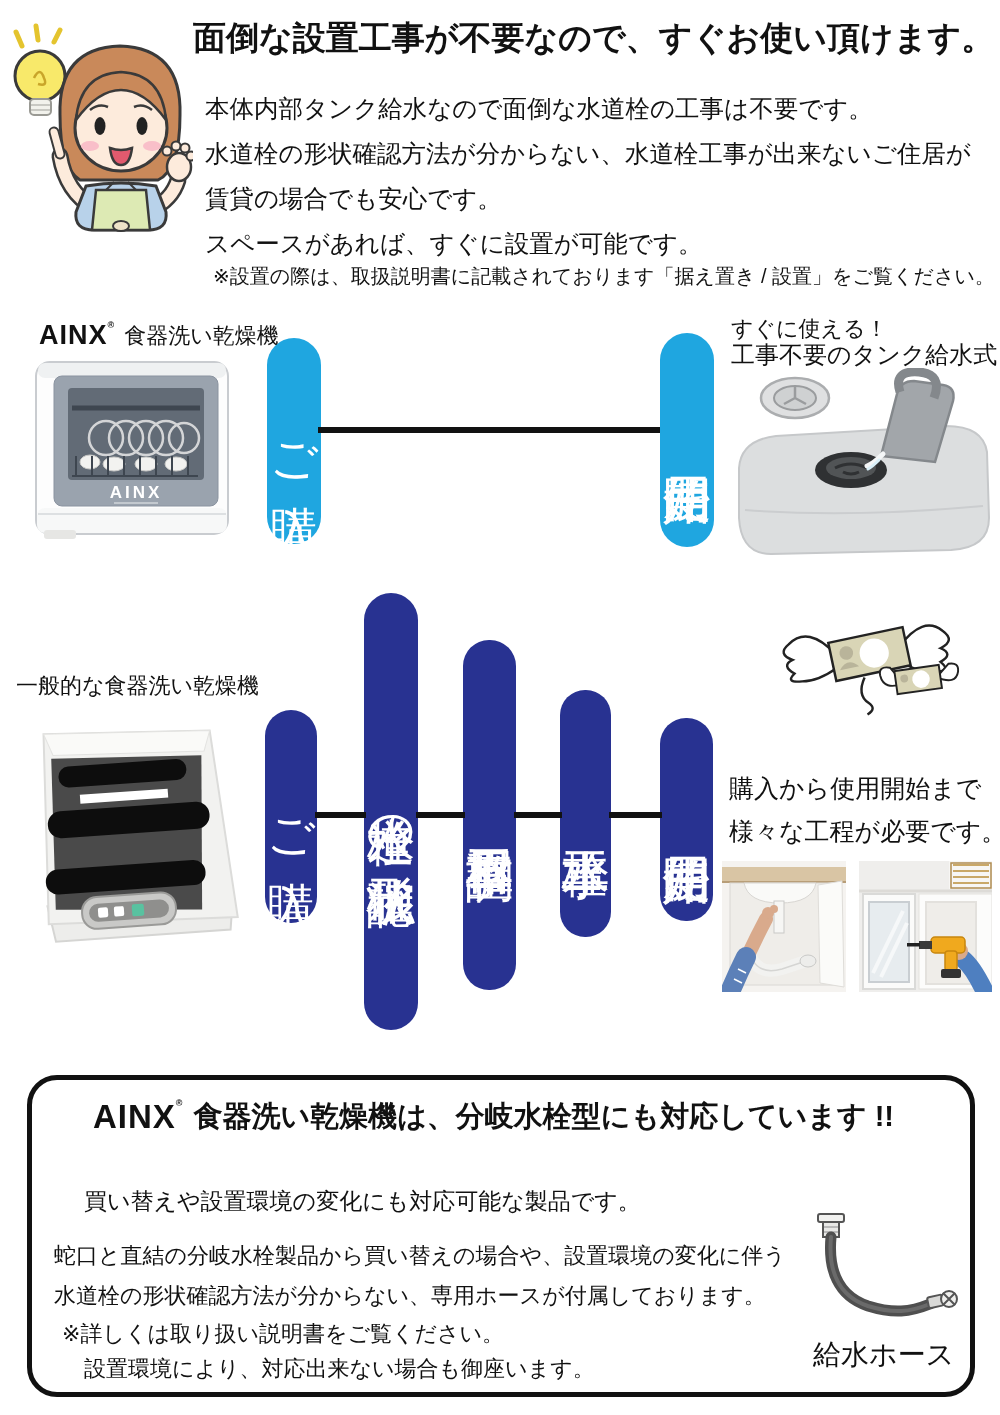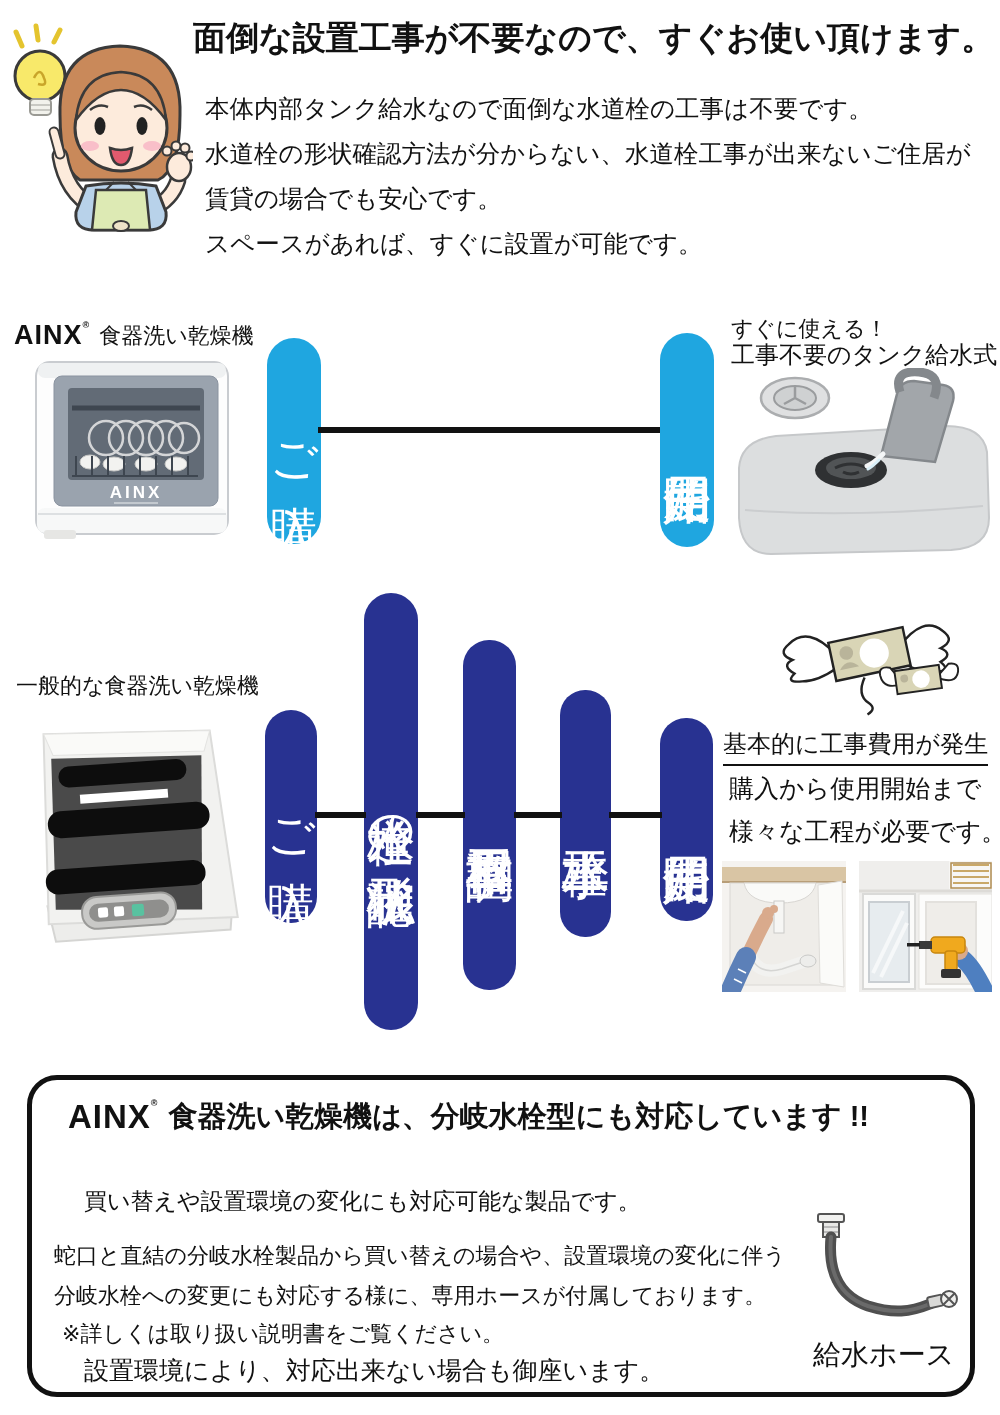--- a/index.html
+++ b/index.html
@@ -7,40 +7,40 @@
     position:relative;width:1000px;height:1415px;background:#fff;overflow:hidden;
     font-family:"Liberation Sans","DejaVu Sans",sans-serif;color:#111;padding-left:12px;
   }
   .abs{position:absolute;}
   
   .main-title{left:193px;top:16px;width:806px;font-size:33px;font-weight:900;letter-spacing:0px;white-space:nowrap;}
   .intro{left:205px;top:86px;font-size:24.5px;line-height:45px;font-weight:400;white-space:nowrap;}
   .intro-note{left:213px;top:263px;font-size:20px;font-weight:500;white-space:nowrap;}
   
   .brand-row{display:flex;align-items:center;gap:9px;}
-  .brand-logo{font-weight:800;letter-spacing:1px;}
+  .brand-logo{font-weight:800;letter-spacing:1px;margin-left:25px;}
   .brand-logo sup{font-size:9px;vertical-align:top;}
   
   .pill{display:flex;align-items:center;justify-content:center;color:#fff;}
   .pill span{writing-mode:vertical-rl;text-orientation:upright;font-size:48px;letter-spacing:1px;line-height:1;}
   .pill-blue{background:#1FA6E0;}
   .pill-navy{background:#283291;}
   .hline{background:#111;height:6px;}
   
   .cost-title{font-size:24px;border-bottom:2px solid #111;padding-bottom:4px;white-space:nowrap;}
   .cost-line{font-size:25px;white-space:nowrap;}
   
   .footer-box{left:27px;top:1075px;width:948px;height:322px;box-sizing:border-box;
     border:5px solid #111;border-radius:30px;background:#fff;}
   .fb-heading{left:68px;top:1097px;display:flex;align-items:center;gap:10px;white-space:nowrap;}
   .fb-heading .t{font-size:29px;font-weight:700;}
   .fb-sub{left:84px;top:1158px;font-size:23px;white-space:nowrap;margin-top:28px;}
   .fb-body{left:54px;top:1236px;font-size:22px;line-height:40px;white-space:nowrap;}
   .fb-note1{left:62px;top:1319px;font-size:22px;white-space:nowrap;}
-  .fb-note2{left:84px;top:1354px;font-size:25px;white-space:nowrap;}
+  .fb-note2{left:84px;top:1354px;font-size:22px;white-space:nowrap;}
   .hose-label{left:813px;top:1336px;font-size:28px;white-space:nowrap;}
 </style>
 </head>
 <body>
 
 <div id="page">
 
   <svg class="abs" style="left:8px;top:20px" width="185" height="212" viewBox="0 0 185 212">
     <g stroke="#E4C42E" stroke-width="5" stroke-linecap="round">
       <line x1="14" y1="26" x2="8" y2="12"></line>
@@ -80,20 +80,21 @@
   </svg>
 
   <div class="abs main-title">面倒な設置工事が不要なので、すぐお使い頂けます。</div>
 
   <div class="abs intro">
     <div>本体内部タンク給水なので面倒な水道栓の工事は不要です。</div>
     <div>水道栓の形状確認方法が分からない、水道栓工事が出来ないご住居が</div>
     <div>賃貸の場合でも安心です。</div>
     <div>スペースがあれば、すぐに設置が可能です。</div>
   </div>
+  <div class="abs intro-note">※設置の際は、取扱説明書に記載されております「据え置き / 設置」をご覧ください。</div>
 
   <div class="abs brand-row" style="left:14px;top:320px">
     <span class="brand-logo" style="font-size:27px"><span>AINX</span><sup>®</sup></span>
     <span style="font-size:22px">食器洗い乾燥機</span>
   </div>
 
   <svg class="abs" style="left:28px;top:352px" width="215" height="196" viewBox="0 0 215 196">
     <rect x="8" y="10" width="192" height="172" rx="14" fill="#FDFDFD" stroke="#C9CCD0" stroke-width="2"></rect>
     <rect x="10" y="11" width="188" height="15" rx="7" fill="#EFF1F2"></rect>
     <rect x="26" y="24" width="164" height="130" rx="8" fill="#9AA3AE" stroke="#8A93A0"></rect>
@@ -209,21 +210,20 @@
     <path d="M 132 86 Q 112 94 108 78 Q 106 68 118 70 Z" fill="#FFF" stroke="#222" stroke-width="2"></path>
     <path d="M 166 80 Q 186 88 188 74 Q 189 64 178 66 Z" fill="#FFF" stroke="#222" stroke-width="2"></path>
     <g transform="rotate(-8 148 82)">
       <rect x="124" y="70" width="46" height="24" fill="#D9D5B6" stroke="#222" stroke-width="2"></rect>
       <circle cx="150" cy="82" r="9" fill="#FFF"></circle>
       <circle cx="133" cy="79" r="4" fill="#B9B49A"></circle>
     </g>
     <path d="M 92 80 Q 84 98 96 106 Q 105 112 95 118" stroke="#222" stroke-width="2.5" fill="none"></path>
   </svg>
 
-  <div class="abs cost-title" style="left:723px;top:728px">基本的に工事費用が発生</div>
   <div class="abs cost-line" style="left:729px;top:772px">購入から使用開始まで</div>
   <div class="abs cost-line" style="left:729px;top:815px">様々な工程が必要です。</div>
 
   <svg class="abs" style="left:722px;top:861px" width="124" height="131" viewBox="0 0 124 131">
     <rect x="0" y="0" width="124" height="131" fill="#F5F3F0"></rect>
     <rect x="0" y="6" width="124" height="15" fill="#D9C5A4"></rect>
     <line x1="0" y1="21" x2="124" y2="21" stroke="#B89E78" stroke-width="2"></line>
     <rect x="8" y="22" width="110" height="102" fill="#EFEDE9" stroke="#DAD8D4"></rect>
     <path d="M 22 22 Q 26 42 58 42 Q 90 42 94 22 Z" fill="#FAFAF8" stroke="#D8D6D2"></path>
     <polygon points="96,24 120,20 122,126 98,122" fill="#FBFBF9" stroke="#DFDDD9"></polygon>
@@ -266,21 +266,21 @@
 
   <div class="abs footer-box"></div>
 
   <div class="abs fb-heading">
     <span class="brand-logo" style="font-size:33px"><span>AINX</span><sup>®</sup></span>
     <span class="t">食器洗い乾燥機は、分岐水栓型にも対応しています !!</span>
   </div>
   <div class="abs fb-sub">買い替えや設置環境の変化にも対応可能な製品です。</div>
   <div class="abs fb-body">
     <div>蛇口と直結の分岐水栓製品から買い替えの場合や、設置環境の変化に伴う</div>
-    <div>分岐水栓への変更にも対応する様に、専用ホースが付属しております。</div>
+    <div>水道栓の形状確認方法が分からない、専用ホースが付属しております。</div>
   </div>
   <div class="abs fb-note1">※詳しくは取り扱い説明書をご覧ください。</div>
   <div class="abs fb-note2">設置環境により、対応出来ない場合も御座います。</div>
 
   <svg class="abs" style="left:800px;top:1212px" width="160" height="120" viewBox="0 0 160 120">
     <rect x="18" y="2" width="26" height="8" rx="2" fill="#F2F2F0" stroke="#555" stroke-width="2"></rect>
     <rect x="23" y="10" width="16" height="15" fill="#E8E8E6" stroke="#555" stroke-width="2"></rect>
     <line x1="24" y1="15" x2="38" y2="15" stroke="#AAA" stroke-width="1.5"></line>
     <line x1="24" y1="20" x2="38" y2="20" stroke="#AAA" stroke-width="1.5"></line>
     <path d="M 31 25 C 28 58 38 84 68 94 C 94 102 110 100 130 92" fill="none" stroke="#4F4F4F" stroke-width="11" stroke-linecap="round"></path>

